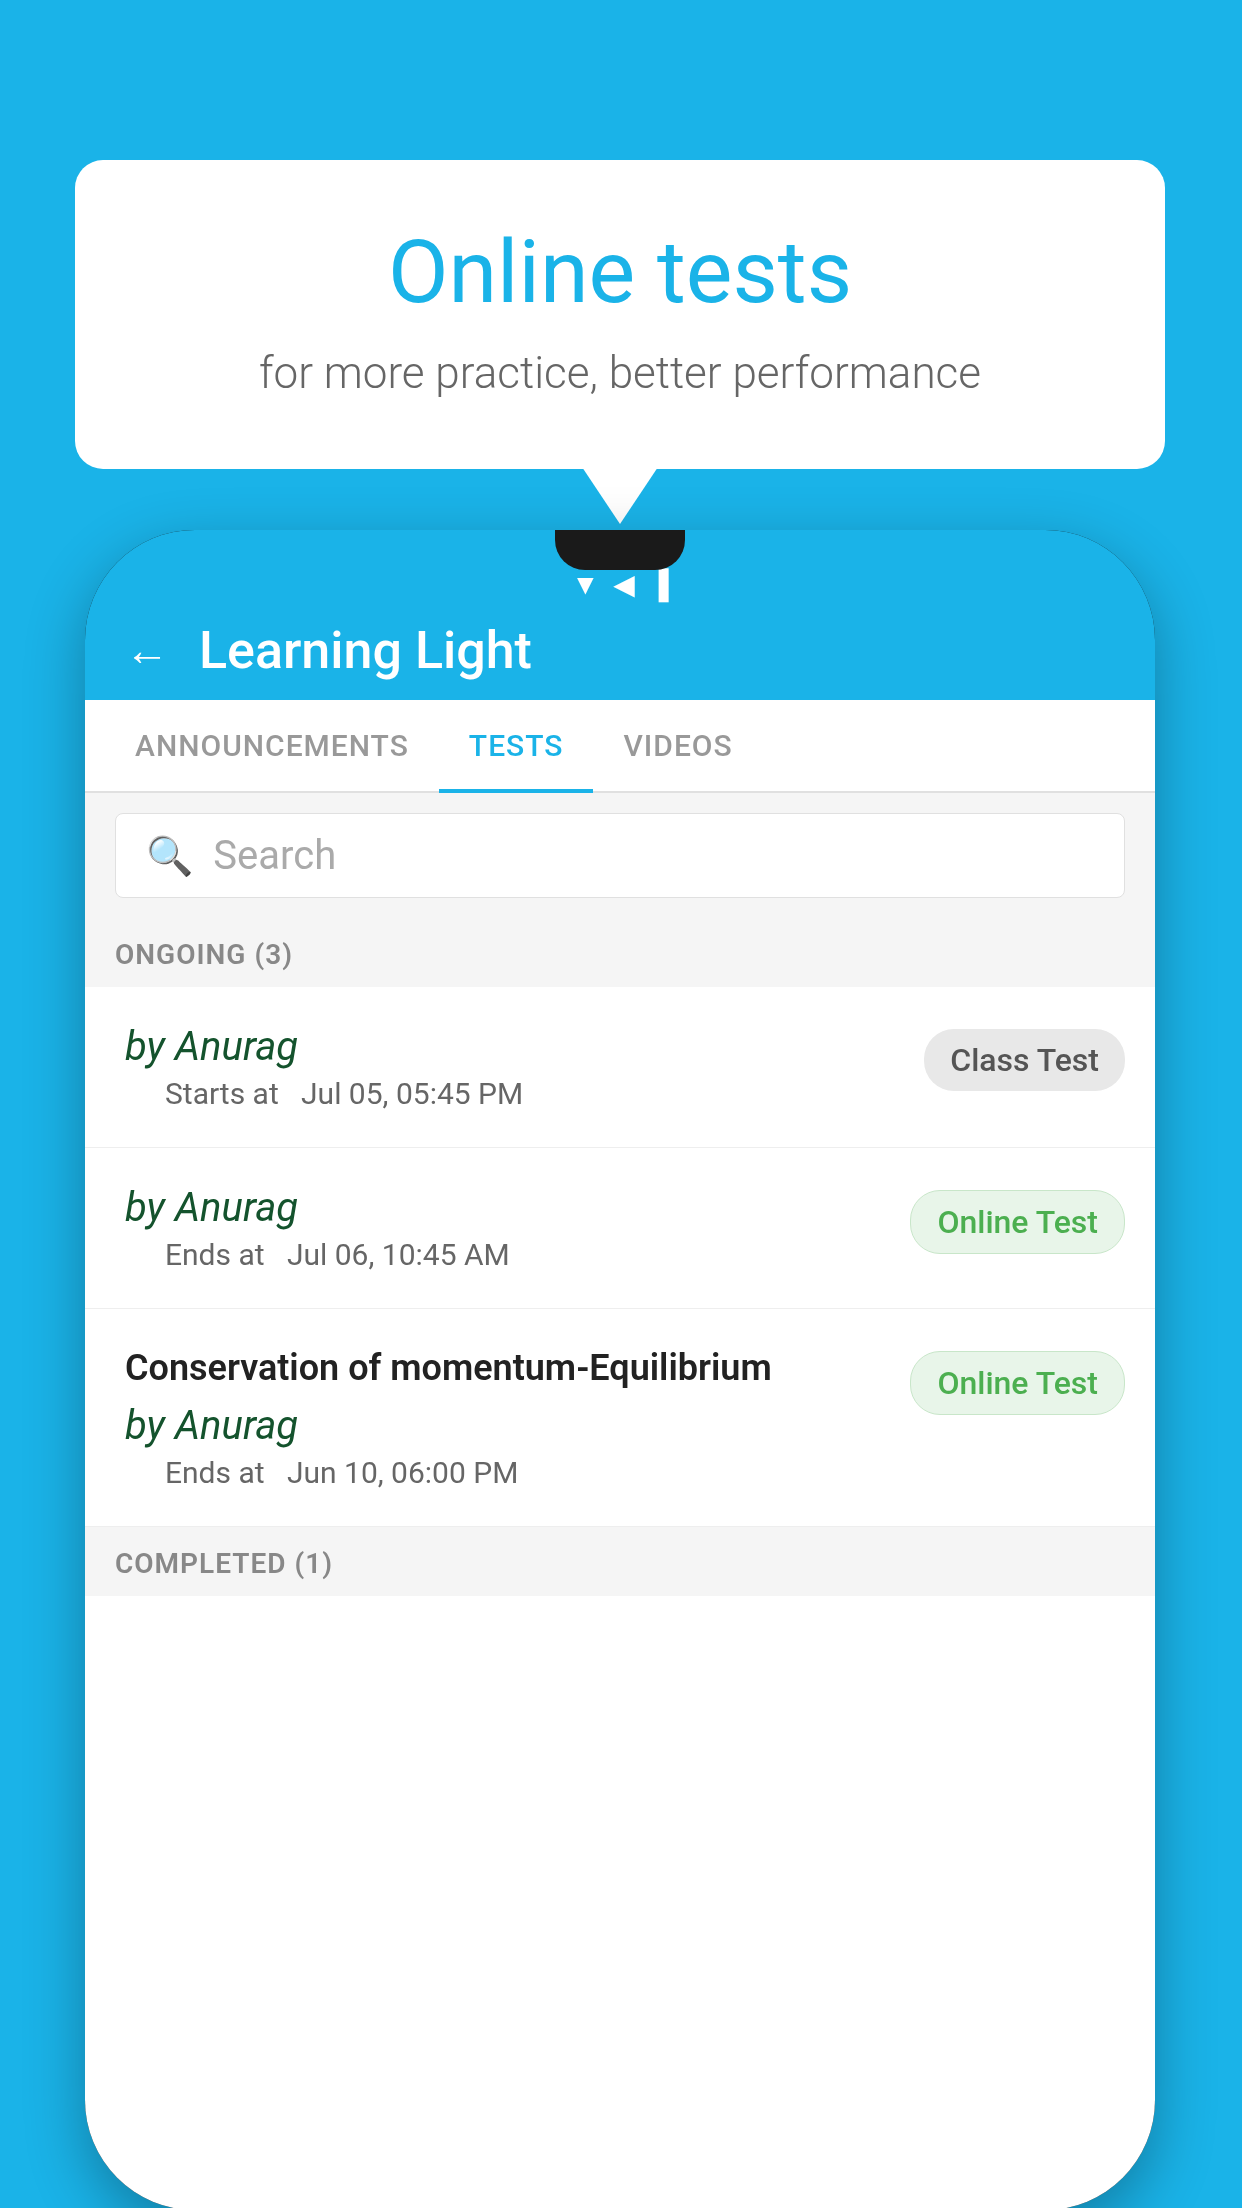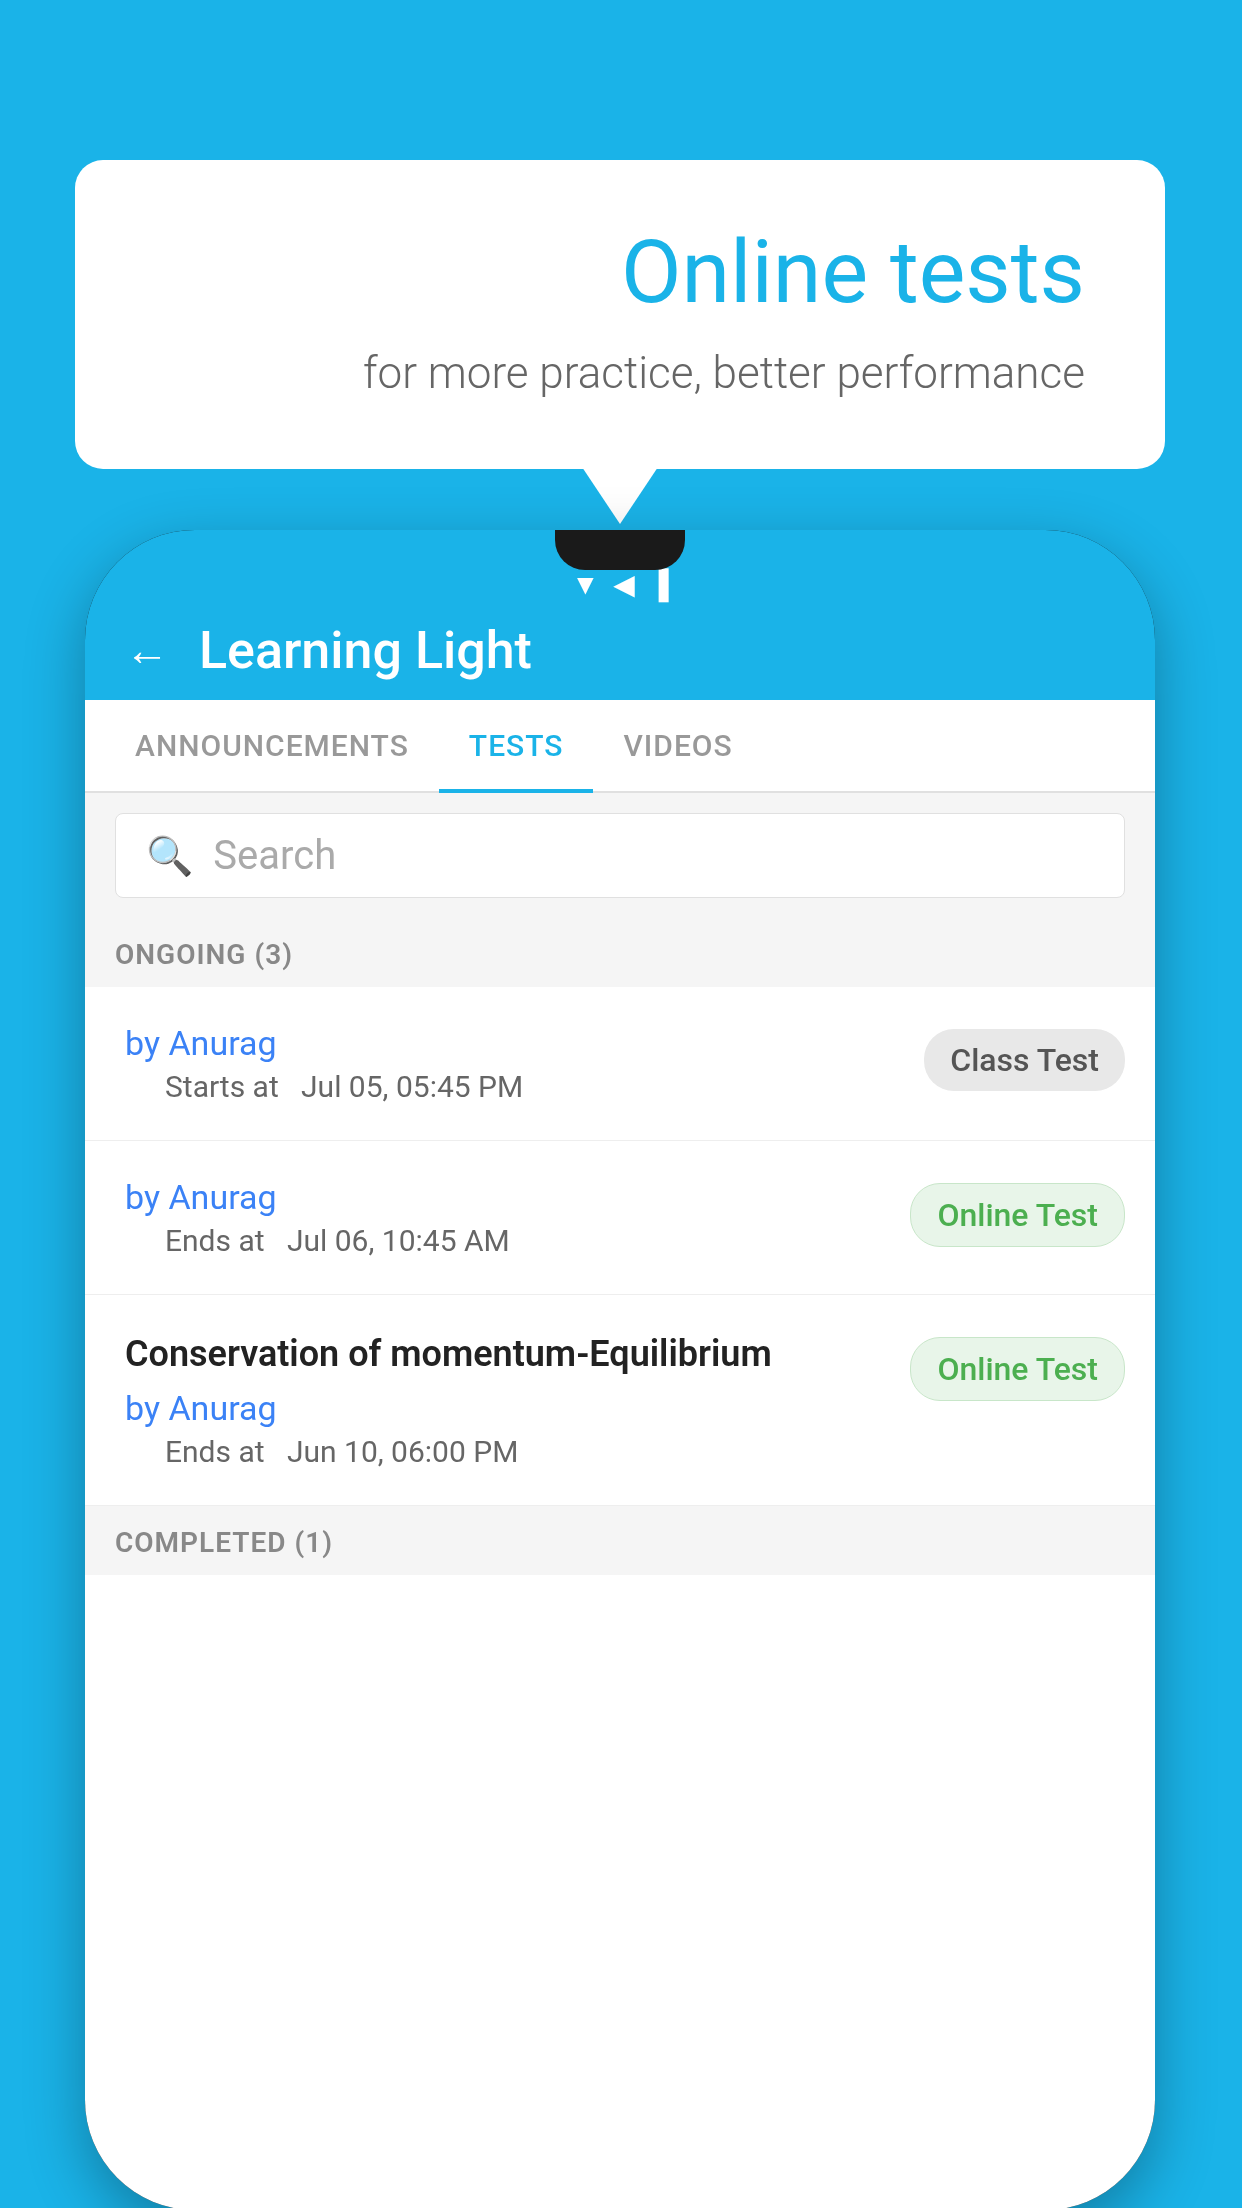--- a/index.html
+++ b/index.html
@@ -15,21 +15,21 @@
 
     
     .speech-bubble {
       position: absolute;
       top: 160px;
       left: 75px;
       width: 1090px;
       background: white;
       border-radius: 28px;
       padding: 60px 80px 70px;
-      text-align: right;
+      text-align: center;
     }
 
     .speech-bubble::after {
       content: '';
       position: absolute;
       bottom: -55px;
       left: 50%;
       transform: translateX(-50%);
       width: 0;
       height: 0;
@@ -222,23 +222,24 @@
 
     .test-name {
       font-size: 36px;
       font-weight: 600;
       color: #222;
       margin-bottom: 10px;
       line-height: 1.3;
     }
 
     .test-author {
-      font-size: 34px;
-      color: #3b82f6;
+      font-size: 40px;
+      color: #14532d;
       margin-bottom: 6px;
+      font-style: italic;
     }
 
     .test-date {
       font-size: 30px;
       color: #666;
       margin-left: 40px;
     }
 
     .test-badge {
       padding: 12px 26px;

